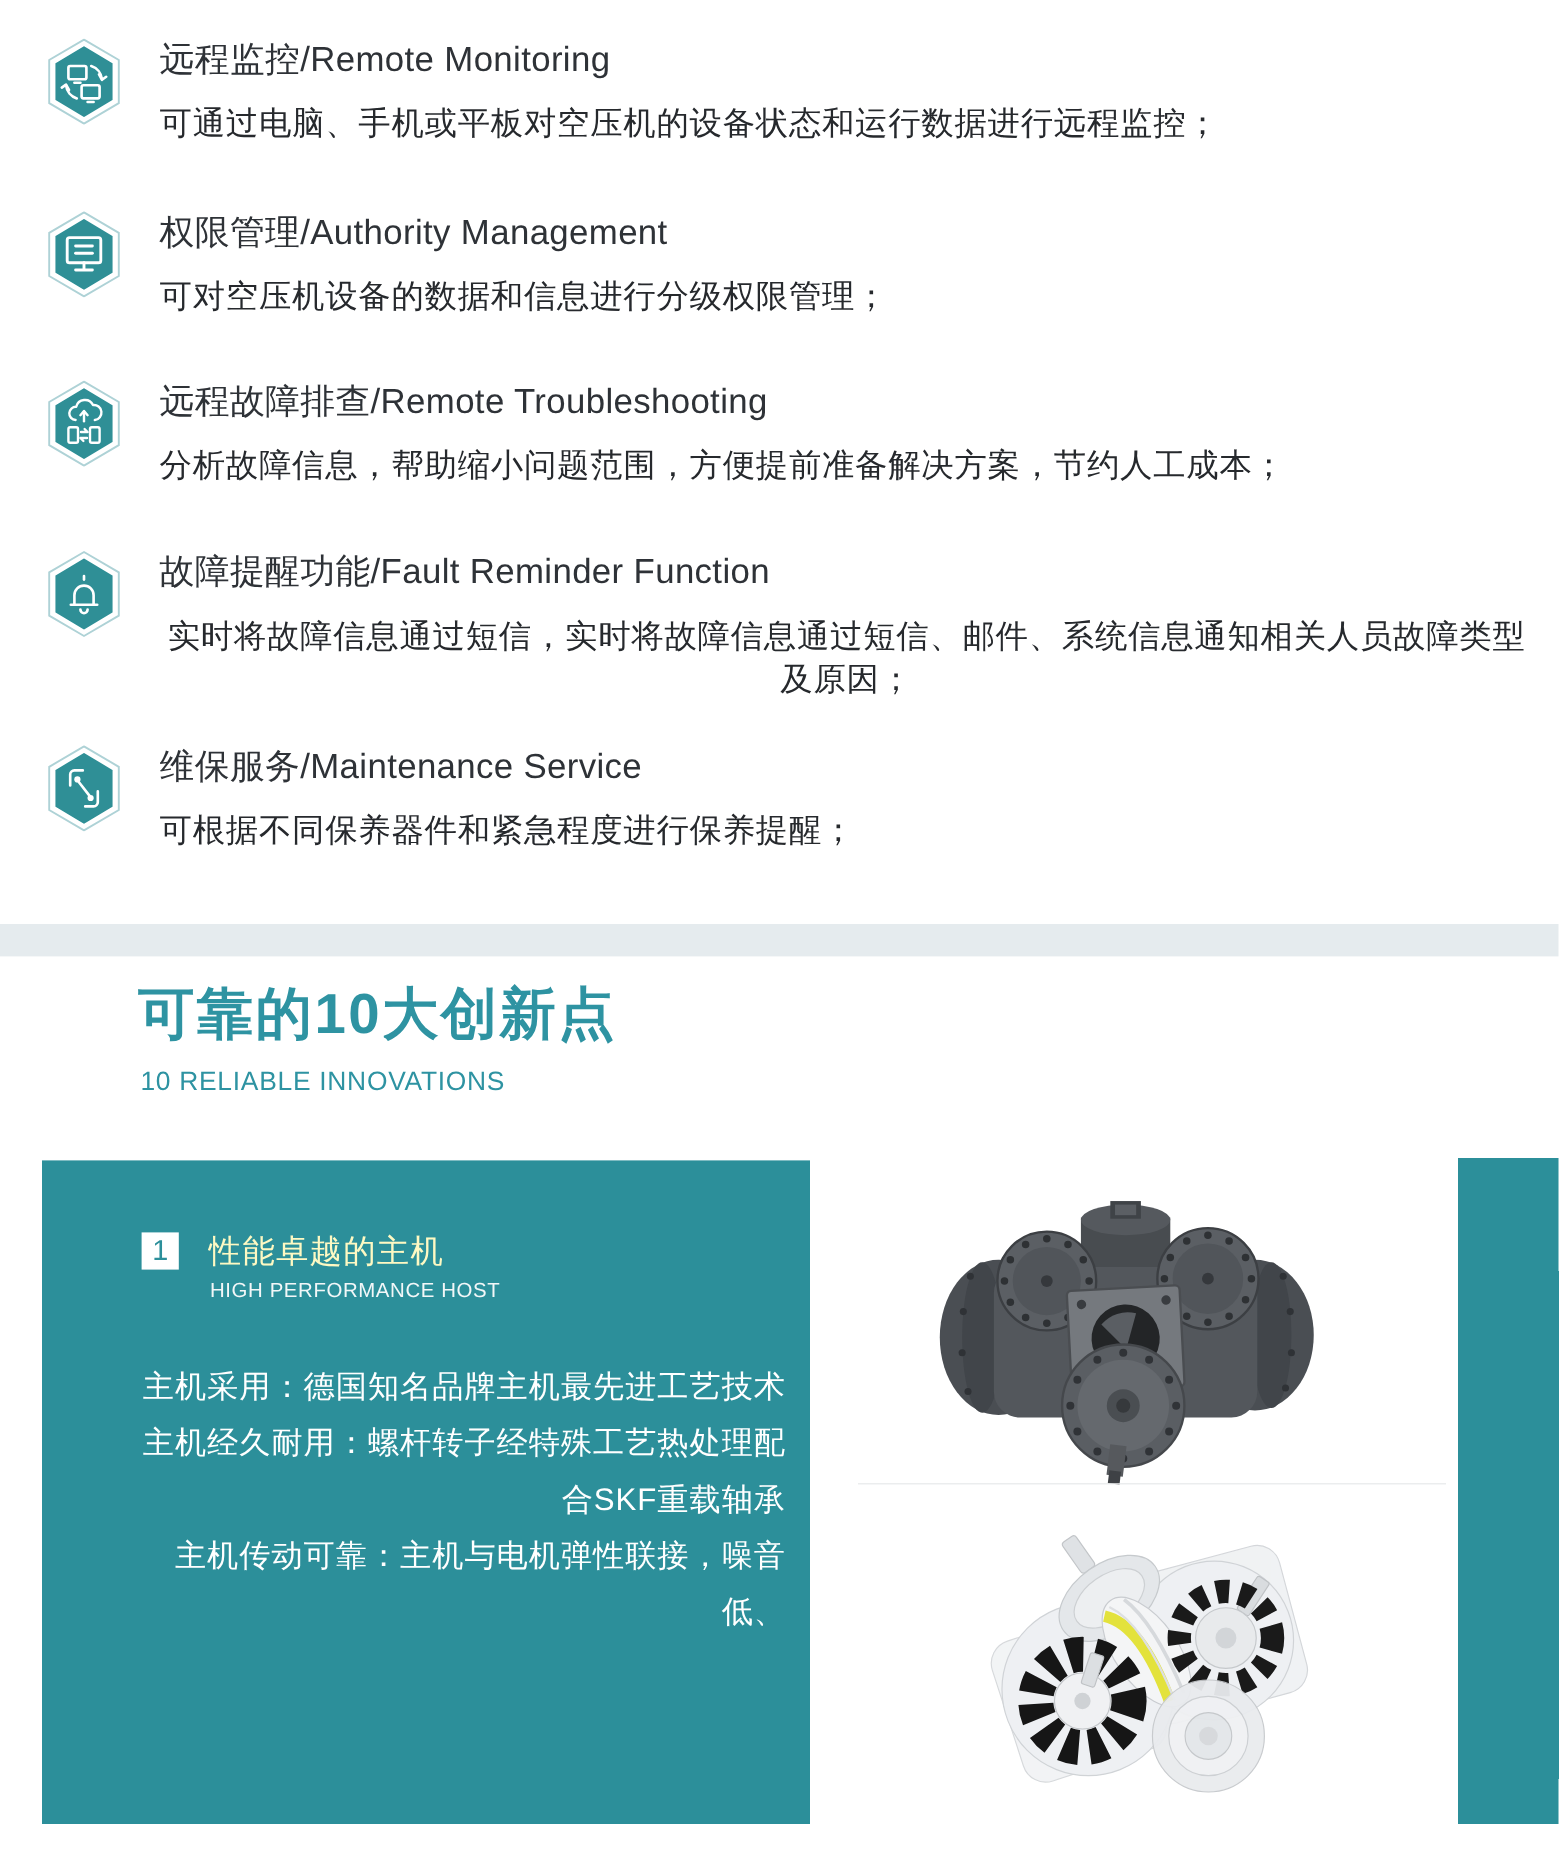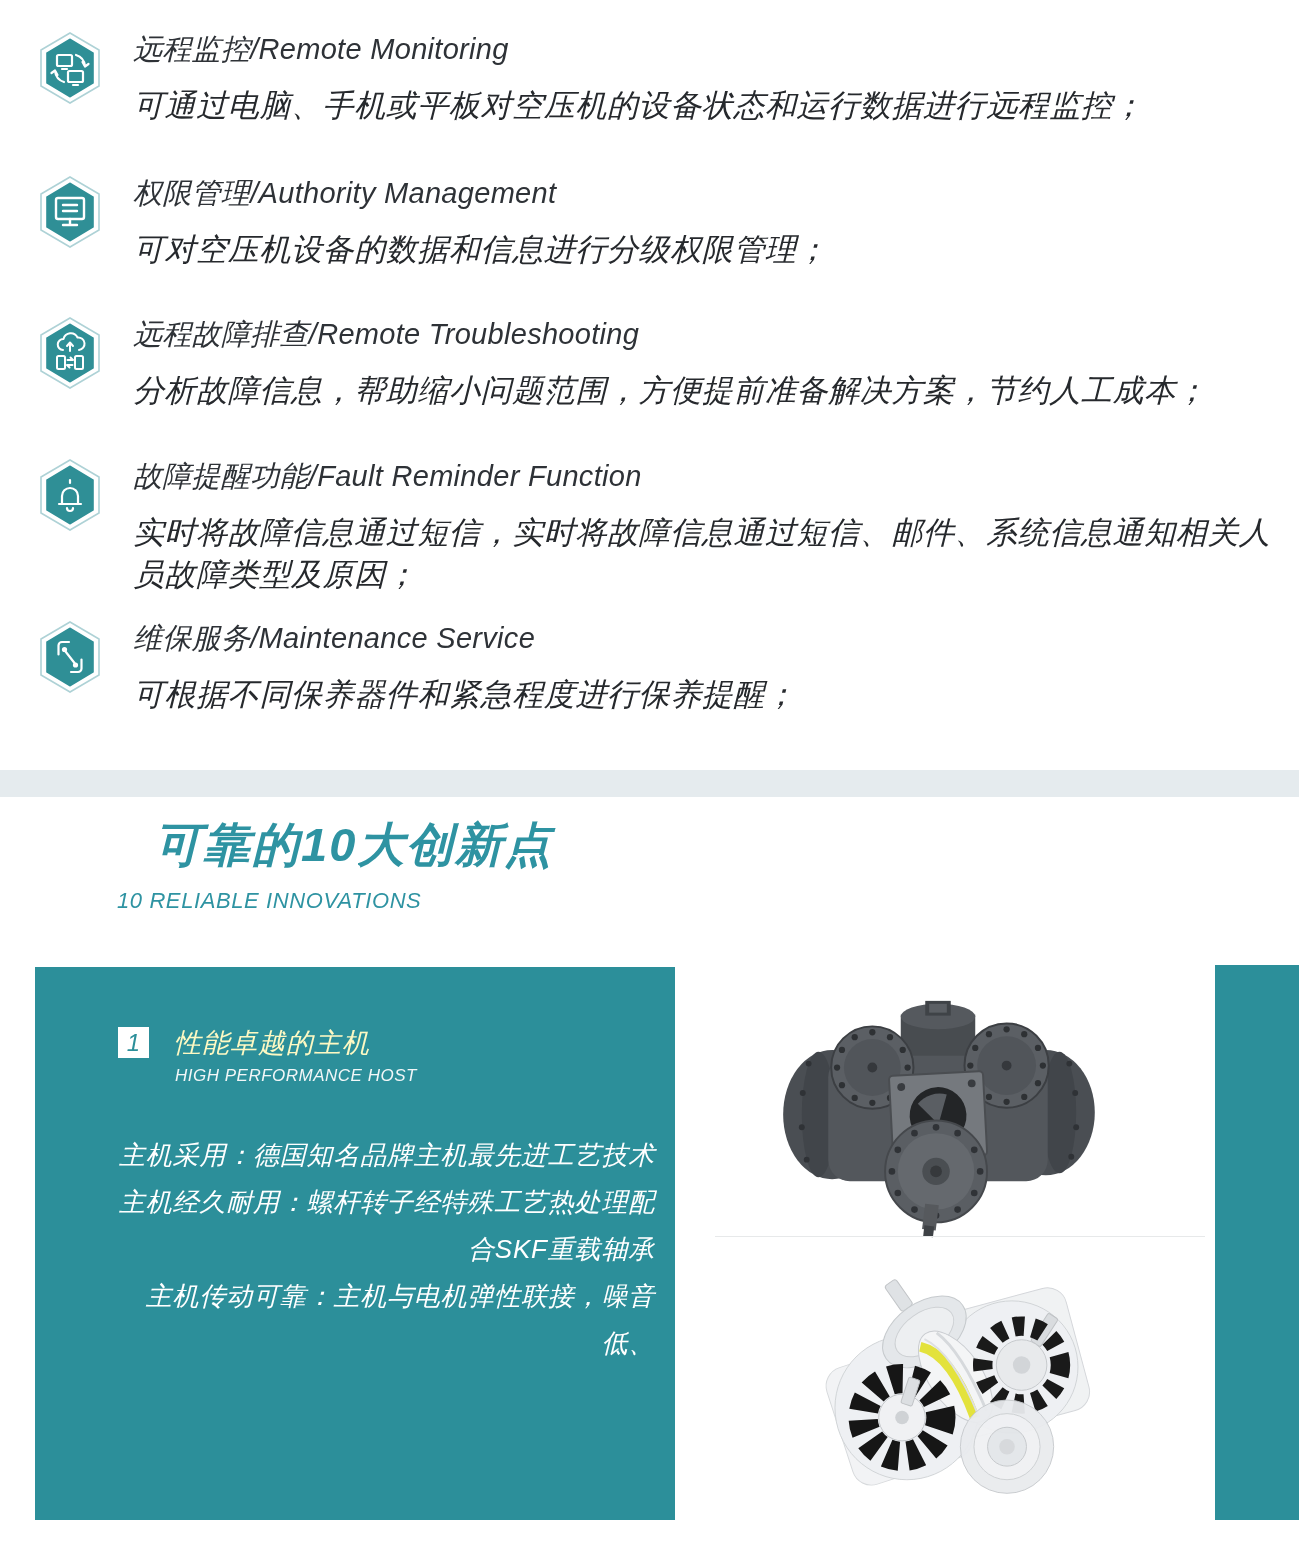--- a/index.html
+++ b/index.html
@@ -1,36 +1,36 @@
 <!DOCTYPE html>
 <html><head>
 <meta charset="utf-8">
 <style>
   * { margin:0; padding:0; box-sizing:border-box; }
   body { background:#ffffff; font-family:"Liberation Sans", "DejaVu Sans", sans-serif; }
-  .page { position:relative; width:1299px; height:1559px; background:#ffffff; overflow:hidden;font-style:italic; }
+  .page { position:relative; width:1299px; height:1559px; background:#ffffff; overflow:hidden; }
 
   
   .feature { position:absolute; left:38px; display:flex; gap:31px; width:1240px; }
   .f1 { top:28px; }
   .f2 { top:172px; }
   .f3 { top:313px; }
   .f4 { top:455px; }
   .f5 { top:617px; }
   .hex-wrap { width:64px; height:72px; flex:0 0 64px; margin-top:4px; }
   .hex-wrap svg { width:64px; height:72px; display:block; }
   .f-text { padding-top:2px; }
   .f-title { font-size:29px; font-weight:500; color:#2e3237; letter-spacing:0.3px; }
-  .f-desc { font-size:31px; color:#26292d; margin-top:15px; letter-spacing:0.6px; }
+  .f-desc { font-size:27px; color:#26292d; margin-top:15px; letter-spacing:0.6px;text-align:center; }
 
   
   .band { position:absolute; top:770px; left:0; width:1299px; height:27px; background:#e5ebee; }
 
   
-  .sec-title { position:absolute; left:115px; top:814px; font-size:47px; font-weight:bold; color:#2e93a2; letter-spacing:2px;margin-left:39px; }
+  .sec-title { position:absolute; left:115px; top:814px; font-size:47px; font-weight:bold; color:#2e93a2; letter-spacing:2px; }
   .sec-sub { position:absolute; left:117px; top:888px; font-size:22px; color:#2e93a2; letter-spacing:0.6px; }
 
   
   .panel-left { position:absolute; left:35px; top:967px; width:640px; height:553px; background:#2c8f9a; }
   .panel-right { position:absolute; left:1215px; top:965px; width:84px; height:555px; background:#2c8f9a; }
   .badge { position:absolute; left:83px; top:60px; width:31px; height:31px; background:#ffffff;
            display:flex; align-items:center; justify-content:center;
            font-size:24px; color:#2c8f9a; font-weight:500; }
   .card-title { position:absolute; left:139px; top:58px; font-size:27px; font-weight:500; color:#fef9c3; letter-spacing:1px; }
   .card-sub { position:absolute; left:140px; top:99px; font-size:17px; color:#f2f7f8; letter-spacing:0.5px; }

